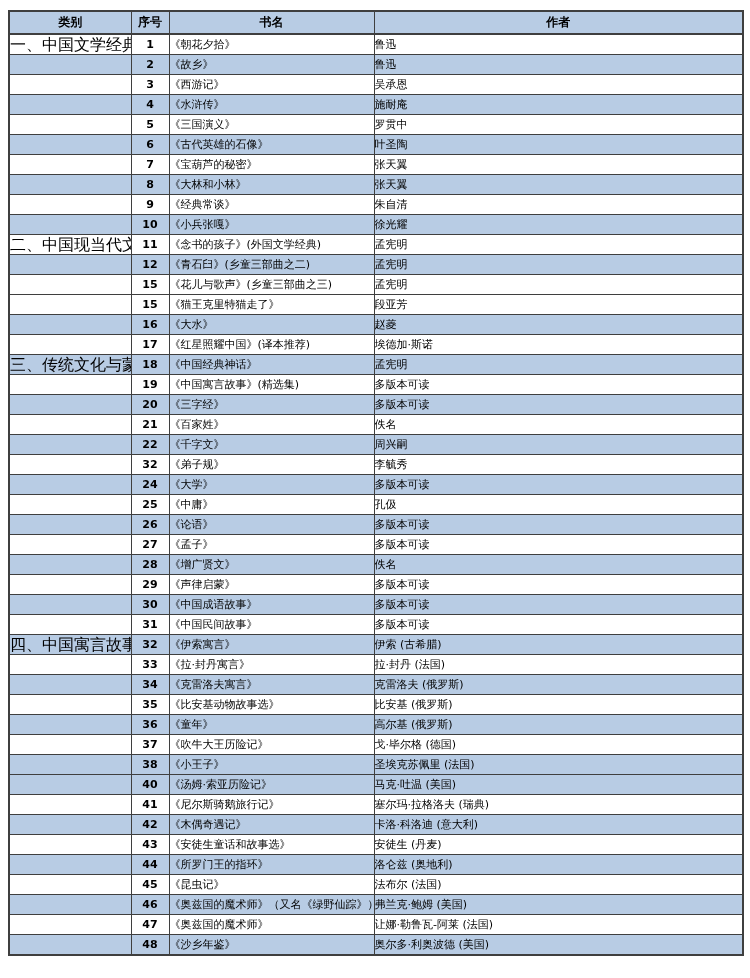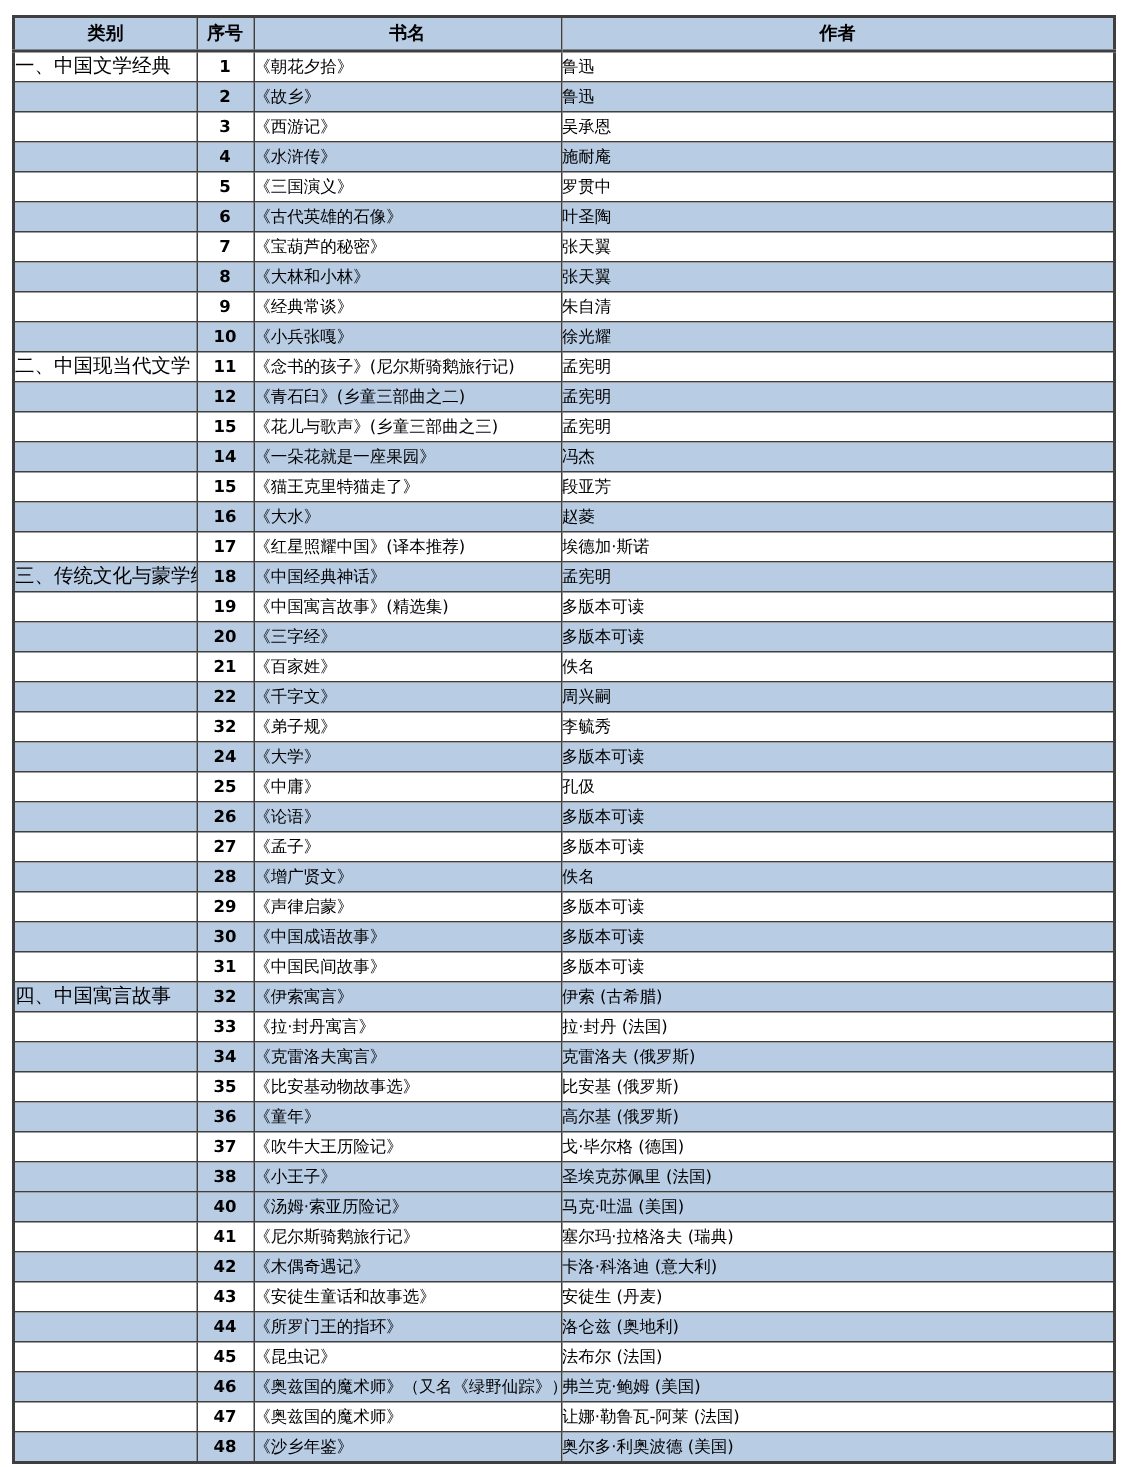--- a/index.html
+++ b/index.html
@@ -42,21 +42,22 @@
   table.book-table thead th {
     height: 21px;
     line-height: 21px;
     font-weight: bold;
     font-size: 12px;
     text-align: center;
     background: #b8cce4;
     border-bottom: 2px solid #3f3f3f;
   }
   td.cell-category {
-    font-size: 13px;
+    text-align: center;
+    font-size: 16px;
   }
   td.cell-no {
     text-align: center;
     font-weight: bold;
   }
   td.cell-title, td.cell-author {
     text-align: left;
     padding-left: 4px;
   }
   tr.row-even td { background: #b8cce4; }
@@ -138,40 +139,34 @@
         </tr>
         <tr class="row-even">
           <td class="cell-category"></td>
           <td class="cell-no">10</td>
           <td class="cell-title">《小兵张嘎》</td>
           <td class="cell-author">徐光耀</td>
         </tr>
         <tr class="row-odd">
           <td class="cell-category">二、中国现当代文学</td>
           <td class="cell-no">11</td>
-          <td class="cell-title">《念书的孩子》(尼尔斯骑鹅旅行记)</td>
+          <td class="cell-title">《念书的孩子》(外国文学经典)</td>
           <td class="cell-author">孟宪明</td>
         </tr>
         <tr class="row-even">
           <td class="cell-category"></td>
           <td class="cell-no">12</td>
           <td class="cell-title">《青石臼》(乡童三部曲之二)</td>
           <td class="cell-author">孟宪明</td>
         </tr>
         <tr class="row-odd">
           <td class="cell-category"></td>
           <td class="cell-no">15</td>
           <td class="cell-title">《花儿与歌声》(乡童三部曲之三)</td>
           <td class="cell-author">孟宪明</td>
-        </tr>
-        <tr class="row-even">
-          <td class="cell-category"></td>
-          <td class="cell-no">14</td>
-          <td class="cell-title">《一朵花就是一座果园》</td>
-          <td class="cell-author">冯杰</td>
         </tr>
         <tr class="row-odd">
           <td class="cell-category"></td>
           <td class="cell-no">15</td>
           <td class="cell-title">《猫王克里特猫走了》</td>
           <td class="cell-author">段亚芳</td>
         </tr>
         <tr class="row-even">
           <td class="cell-category"></td>
           <td class="cell-no">16</td>

